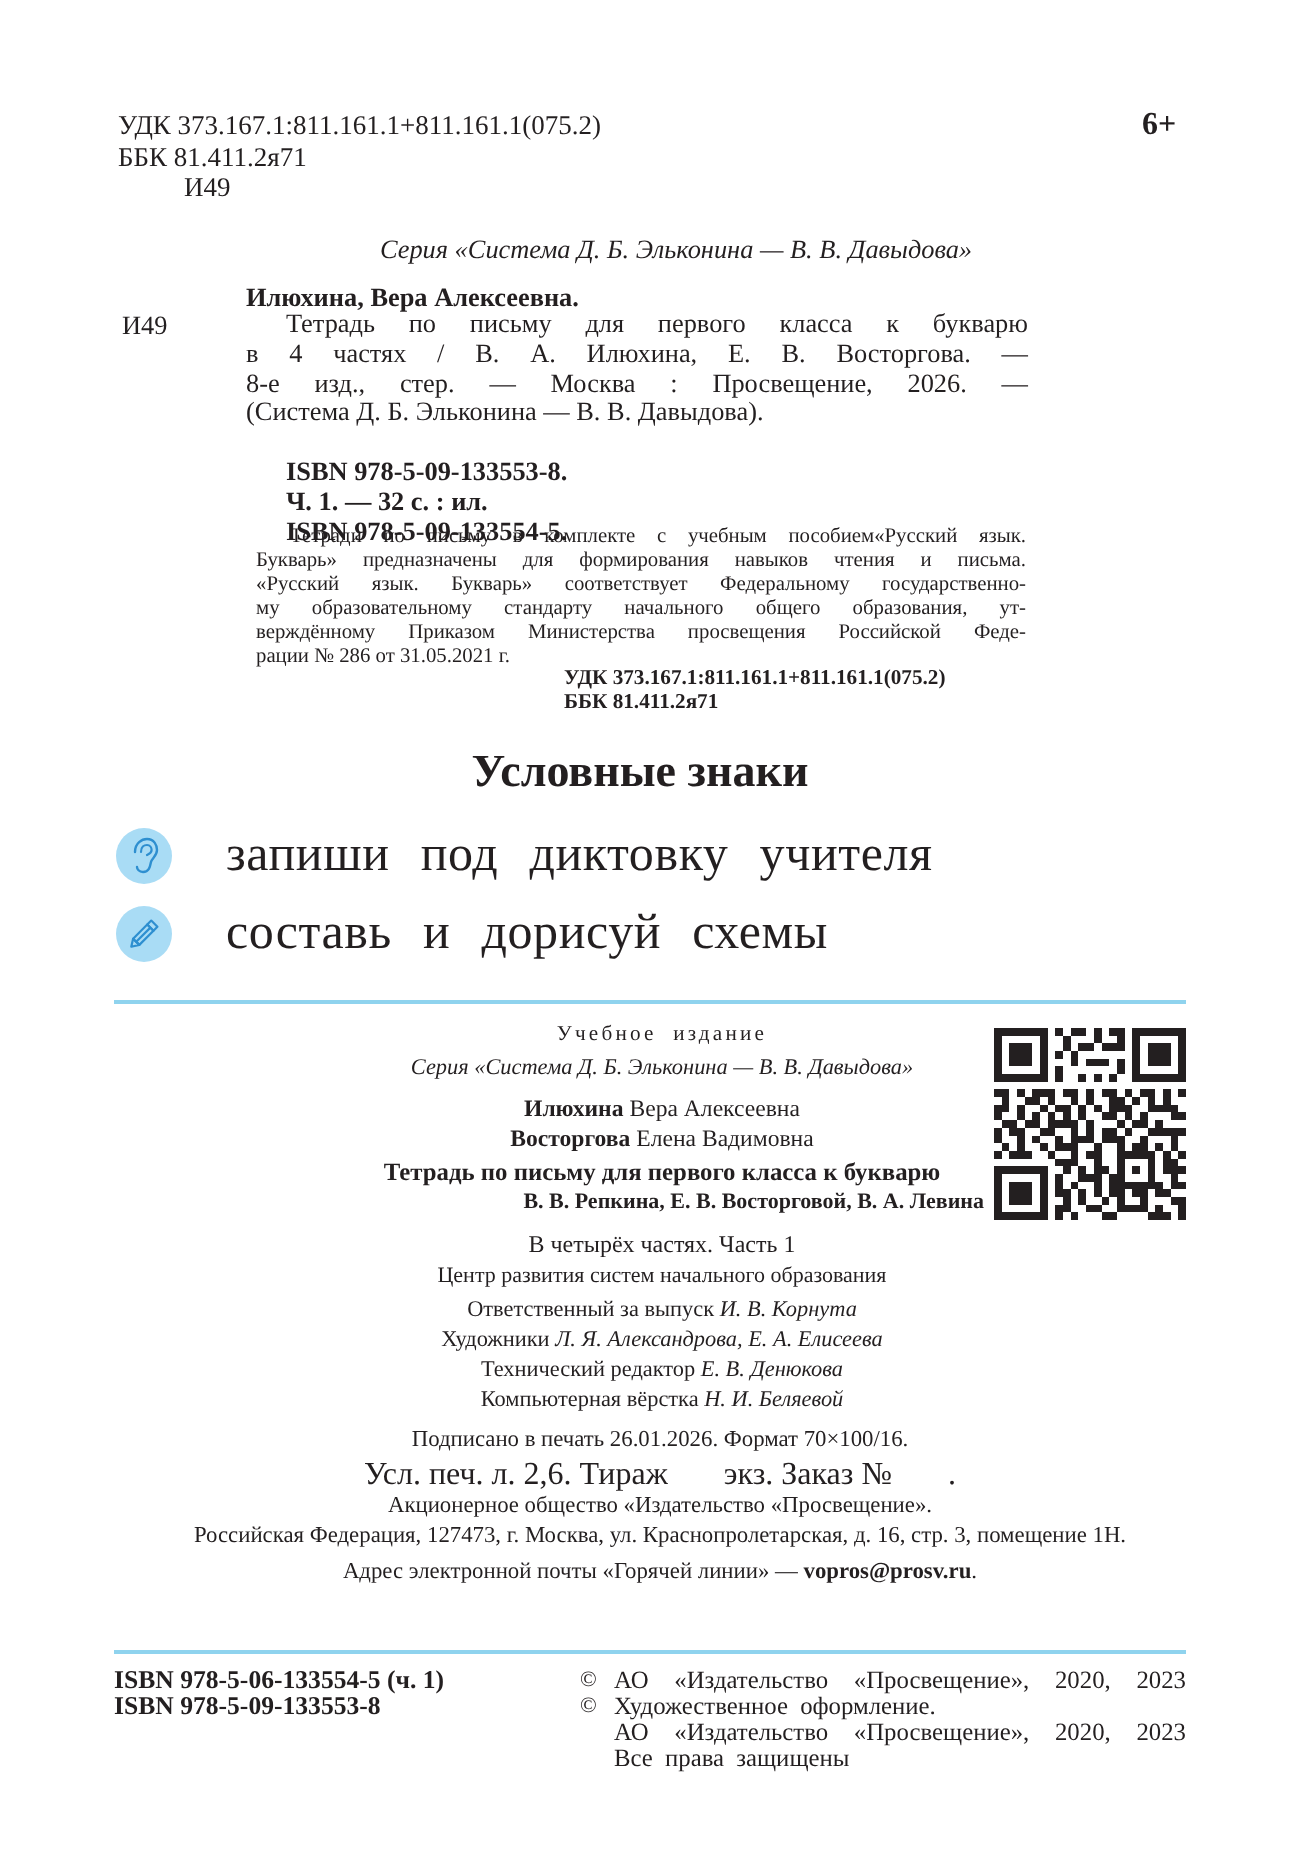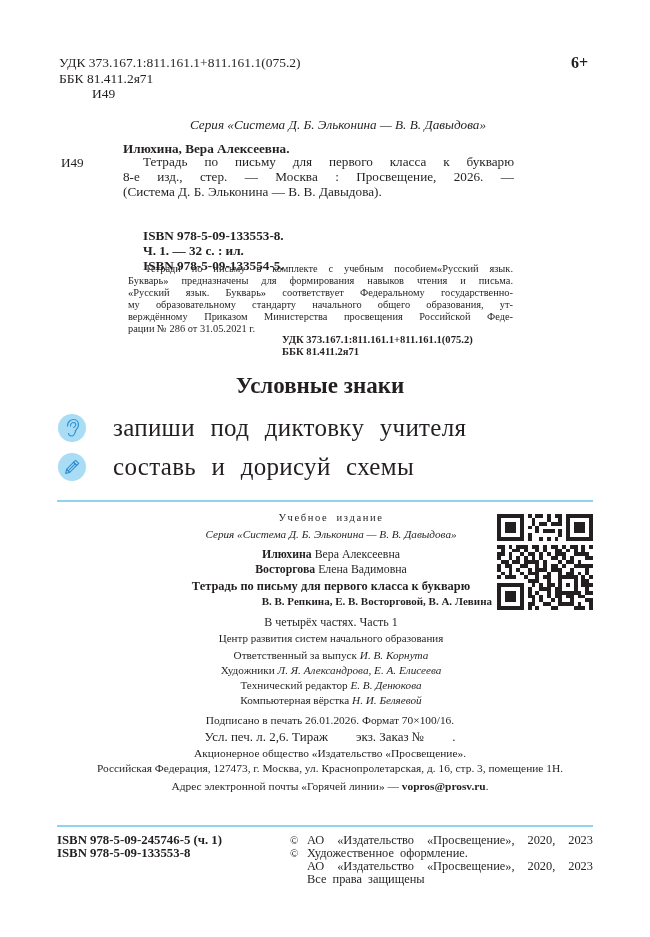--- a/index.html
+++ b/index.html
@@ -56,21 +56,21 @@
   #ed-parts { top: 615px; font-size: 12px; }
   #ed-center { top: 632px; font-size: 11px; }
   #ed-resp { top: 649px; font-size: 11.2px; }
   #ed-artists { top: 664px; font-size: 11.2px; }
   #ed-techred { top: 679px; font-size: 11.2px; }
   #ed-layout { top: 694px; font-size: 11.2px; }
 
   #qr { left: 497px; top: 514px; width: 96px; height: 96px; }
 
   #print-1 { left: 60px; width: 540px; top: 714px; text-align: center; font-size: 11.4px; }
-  #print-2 { left: 60px; width: 540px; top: 729px; text-align: center; font-size: 13px; }
+  #print-2 { left: 60px; width: 540px; top: 729px; text-align: center; font-size: 16px; }
   #print-2 .gap { display: inline-block; width: 28px; }
   #pub-1 { left: 60px; width: 540px; top: 747px; text-align: center; font-size: 11.4px; }
   #pub-2 { left: 60px; width: 540px; top: 762px; text-align: center; font-size: 11.4px; }
   #pub-3 { left: 60px; width: 540px; top: 780px; text-align: center; font-size: 11.4px; }
 
   
   #isbn-bottom { left: 57px; top: 834px; }
   #isbn-bottom div { font-size: 12.8px; line-height: 13px; font-weight: bold; }
   #copy-block { left: 290px; top: 834px; width: 303px; }
   #copy-block .row { display: flex; font-size: 12.4px; line-height: 13px; }
@@ -87,20 +87,21 @@
   <div class="indent">И49</div>
 </div>
 <div id="age" class="abs">6+</div>
 
 <div id="series-top" class="abs">Серия «Система Д. Б. Эльконина — В. В. Давыдова»</div>
 
 <div id="author-head" class="abs">Илюхина, Вера Алексеевна.</div>
 <div id="card-code" class="abs">И49</div>
 <div id="card-body" class="abs">
   <div class="line first">Тетрадь по письму для первого класса к букварю</div>
+  <div class="line">в 4 частях / В. А. Илюхина, Е. В. Восторгова. —</div>
   <div class="line">8-е изд., стер. — Москва : Просвещение, 2026. —</div>
   <div class="line last">(Система Д. Б. Эльконина — В. В. Давыдова).</div>
 </div>
 <div id="card-isbn" class="abs">
   <div>ISBN 978-5-09-133553-8.</div>
   <div>Ч. 1. — 32 с. : ил.</div>
   <div>ISBN 978-5-09-133554-5.</div>
 </div>
 
 <div id="annotation" class="abs">
@@ -218,21 +219,21 @@
 </div>
 <div id="pub-1" class="abs">Акционерное общество «Издательство «Просвещение».</div>
 <div id="pub-2" class="abs">Российская Федерация, 127473, г. Москва, ул. Краснопролетарская, д. 16, стр. 3, помещение 1Н.</div>
 <div id="pub-3" class="abs">
   <span>Адрес электронной почты «Горячей линии» — </span><b>vopros@prosv.ru</b><span>.</span>
 </div>
 
 <div id="rule-bottom" class="rule"></div>
 
 <div id="isbn-bottom" class="abs">
-  <div>ISBN 978-5-09-245746-5 (ч. 1)</div>
+  <div>ISBN 978-5-06-133554-5 (ч. 1)</div>
   <div>ISBN 978-5-09-133553-8</div>
 </div>
 <div id="copy-block" class="abs">
   <div class="row">
     <span class="sym">©</span>
     <span class="txt">АО «Издательство «Просвещение», 2020, 2023</span>
   </div>
   <div class="row">
     <span class="sym">©</span>
     <span class="txt left">Художественное оформление.</span>

